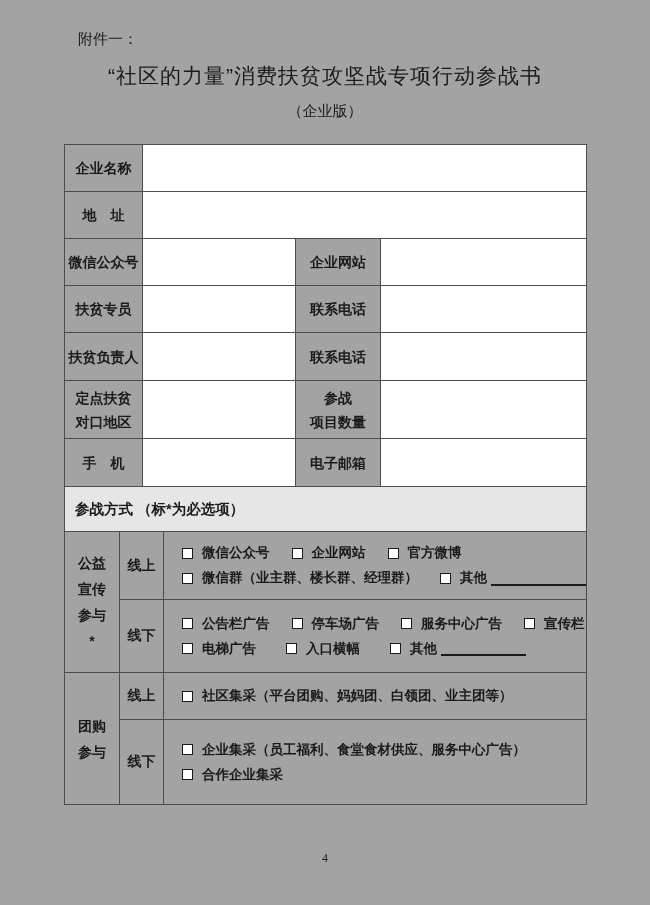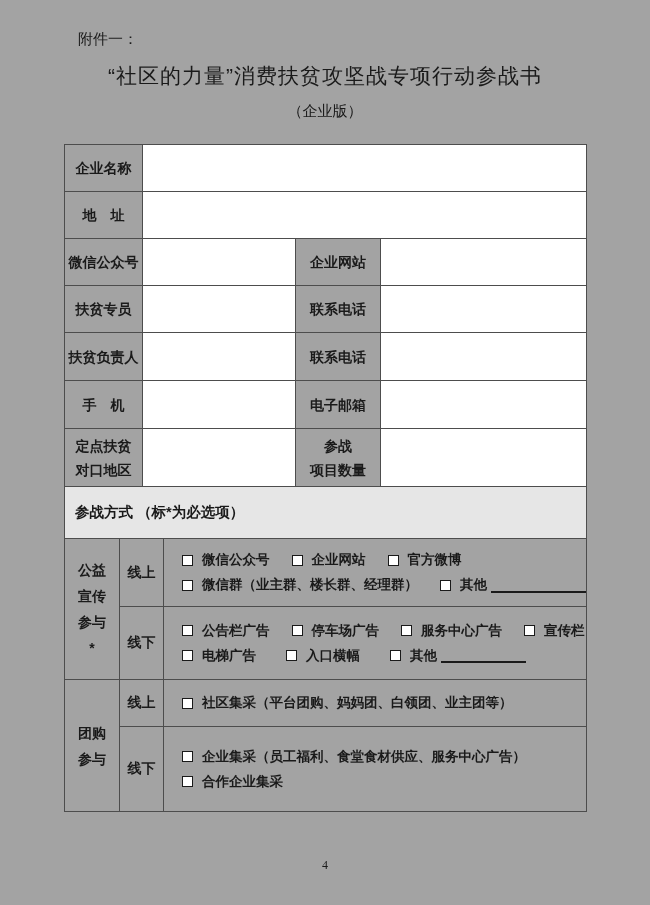--- a/index.html
+++ b/index.html
@@ -149,39 +149,39 @@
       <td class="val"></td>
       <td class="lab">联系电话</td>
       <td class="val"></td>
     </tr>
     <tr style="height:48px">
       <td class="lab">扶贫负责人</td>
       <td class="val"></td>
       <td class="lab">联系电话</td>
       <td class="val"></td>
     </tr>
-    <tr style="height:48px">
-      <td class="lab">手　机</td>
-      <td class="val"></td>
-      <td class="lab">电子邮箱</td>
-      <td class="val"></td>
-    </tr>
     <tr style="height:58px">
       <td class="lab">
         <div>定点扶贫</div>
         <div>对口地区</div>
       </td>
       <td class="val"></td>
       <td class="lab">
         <div>参战</div>
         <div>项目数量</div>
       </td>
       <td class="val"></td>
     </tr>
-    <tr class="sec-row" style="height:52px">
+    <tr style="height:48px">
+      <td class="lab">手　机</td>
+      <td class="val"></td>
+      <td class="lab">电子邮箱</td>
+      <td class="val"></td>
+    </tr>
+    <tr class="sec-row" style="height:45px">
       <td colspan="4">参战方式 （标*为必选项）</td>
     </tr>
   </tbody>
     </table>
 
   <table class="t2">
     <colgroup>
         <col style="width:55px">
         <col style="width:44px">
         <col style="width:423px">

